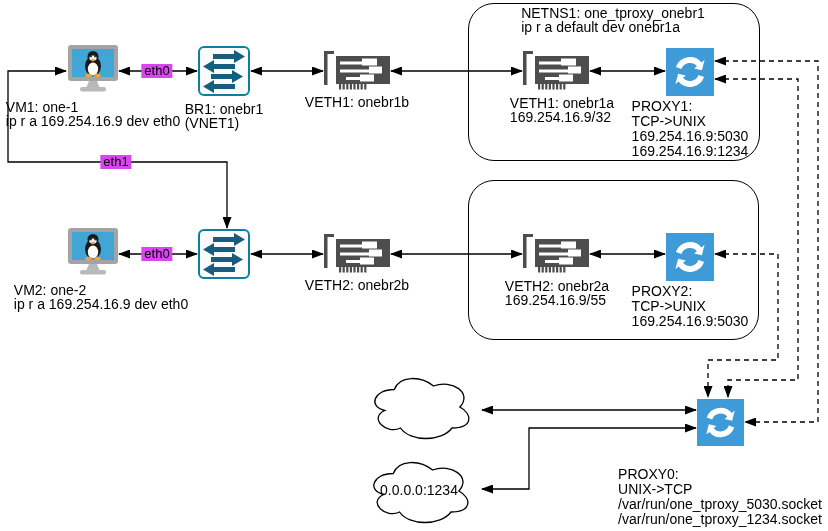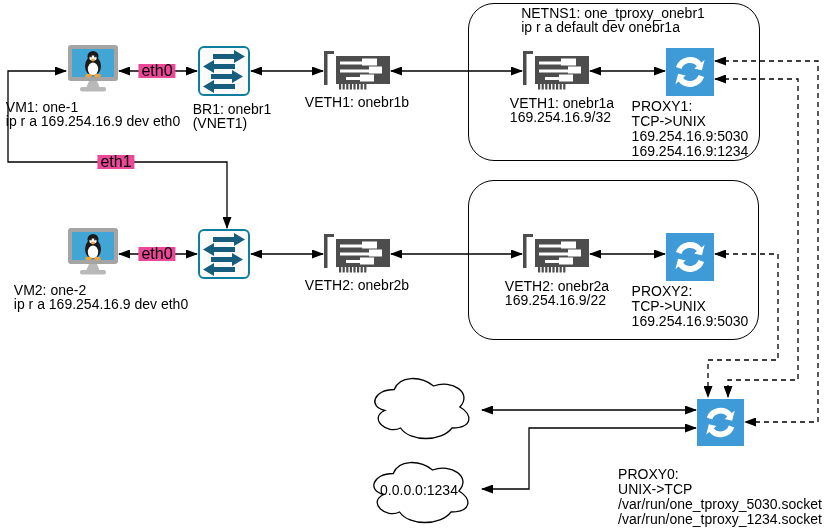--- a/index.html
+++ b/index.html
@@ -4,22 +4,22 @@
 <style>
   html,body{margin:0;padding:0;background:#fff}
   #canvas{position:relative;width:828px;height:531px;background:#fff;overflow:hidden;
           font-family:"Liberation Sans",sans-serif;color:#000}
   .netns{position:absolute;border:1px solid #000;border-radius:26px;background:#fff}
   .wires{position:absolute;left:0;top:0}
   svg.icon{position:absolute;overflow:visible}
   .lbl{position:absolute;transform:translateX(-50%);
        font-size:14px;line-height:14px;white-space:pre-line}
   .lh15{line-height:15px}
-  .edge-lbl{position:absolute;transform:translate(-50%,-50%);background:#ec4899;
-            padding:0 3px;font-size:16px;line-height:14px}
+  .edge-lbl{position:absolute;transform:translate(-50%,-50%);background:#d946ef;
+            padding:0 3px;font-size:13px;line-height:14px}
 </style>
 </head>
 <body>
 
 <svg width="0" height="0" style="position:absolute">
   <defs>
     <symbol id="sym-vm" viewBox="0 0 52 48">
       <rect x="1" y="0" width="50" height="36" rx="3" fill="#a4a4a4"></rect>
       <rect x="5" y="4" width="42" height="28" fill="#41a5d5"></rect>
       <ellipse cx="26" cy="21" rx="8" ry="10" fill="#1a1a1a"></ellipse>
@@ -144,37 +144,37 @@
     </svg>
   <svg class="icon" style="left:367px;top:456px" width="105" height="70">
       <use href="#sym-cloud"></use>
     </svg>
   <svg class="icon" style="left:697px;top:399px" width="47" height="47">
       <use href="#sym-proxy"></use>
     </svg>
 
   <div class="lbl" style="left:93px;top:100px">VM1: one-1
 ip r a 169.254.16.9 dev eth0</div>
-  <div class="lbl" style="left:232px;top:102px">BR1: onebr1
+  <div class="lbl" style="left:224px;top:102px">BR1: onebr1
 (VNET1)</div>
   <div class="lbl" style="left:357px;top:95px">VETH1: onebr1b</div>
   <div class="lbl" style="left:613px;top:6px">NETNS1: one_tproxy_onebr1
 ip r a default dev onebr1a</div>
   <div class="lbl" style="left:562px;top:96px">VETH1: onebr1a
 169.254.16.9/32</div>
   <div class="lbl lh15" style="left:690px;top:99px">PROXY1:
 TCP-&gt;UNIX
 169.254.16.9:5030
 169.254.16.9:1234</div>
 
   <div class="lbl" style="left:101px;top:283px">VM2: one-2
 ip r a 169.254.16.9 dev eth0</div>
   <div class="lbl" style="left:357px;top:278px">VETH2: onebr2b</div>
   <div class="lbl" style="left:557px;top:279px">VETH2: onebr2a
-169.254.16.9/22</div>
+169.254.16.9/55</div>
   <div class="lbl lh15" style="left:690px;top:284px">PROXY2:
 TCP-&gt;UNIX
 169.254.16.9:5030</div>
 
   <div class="lbl" style="left:419px;top:483px">0.0.0.0:1234</div>
   <div class="lbl lh15" style="left:720px;top:467px">PROXY0:
 UNIX-&gt;TCP
 /var/run/one_tproxy_5030.socket
 /var/run/one_tproxy_1234.socket</div>
 

